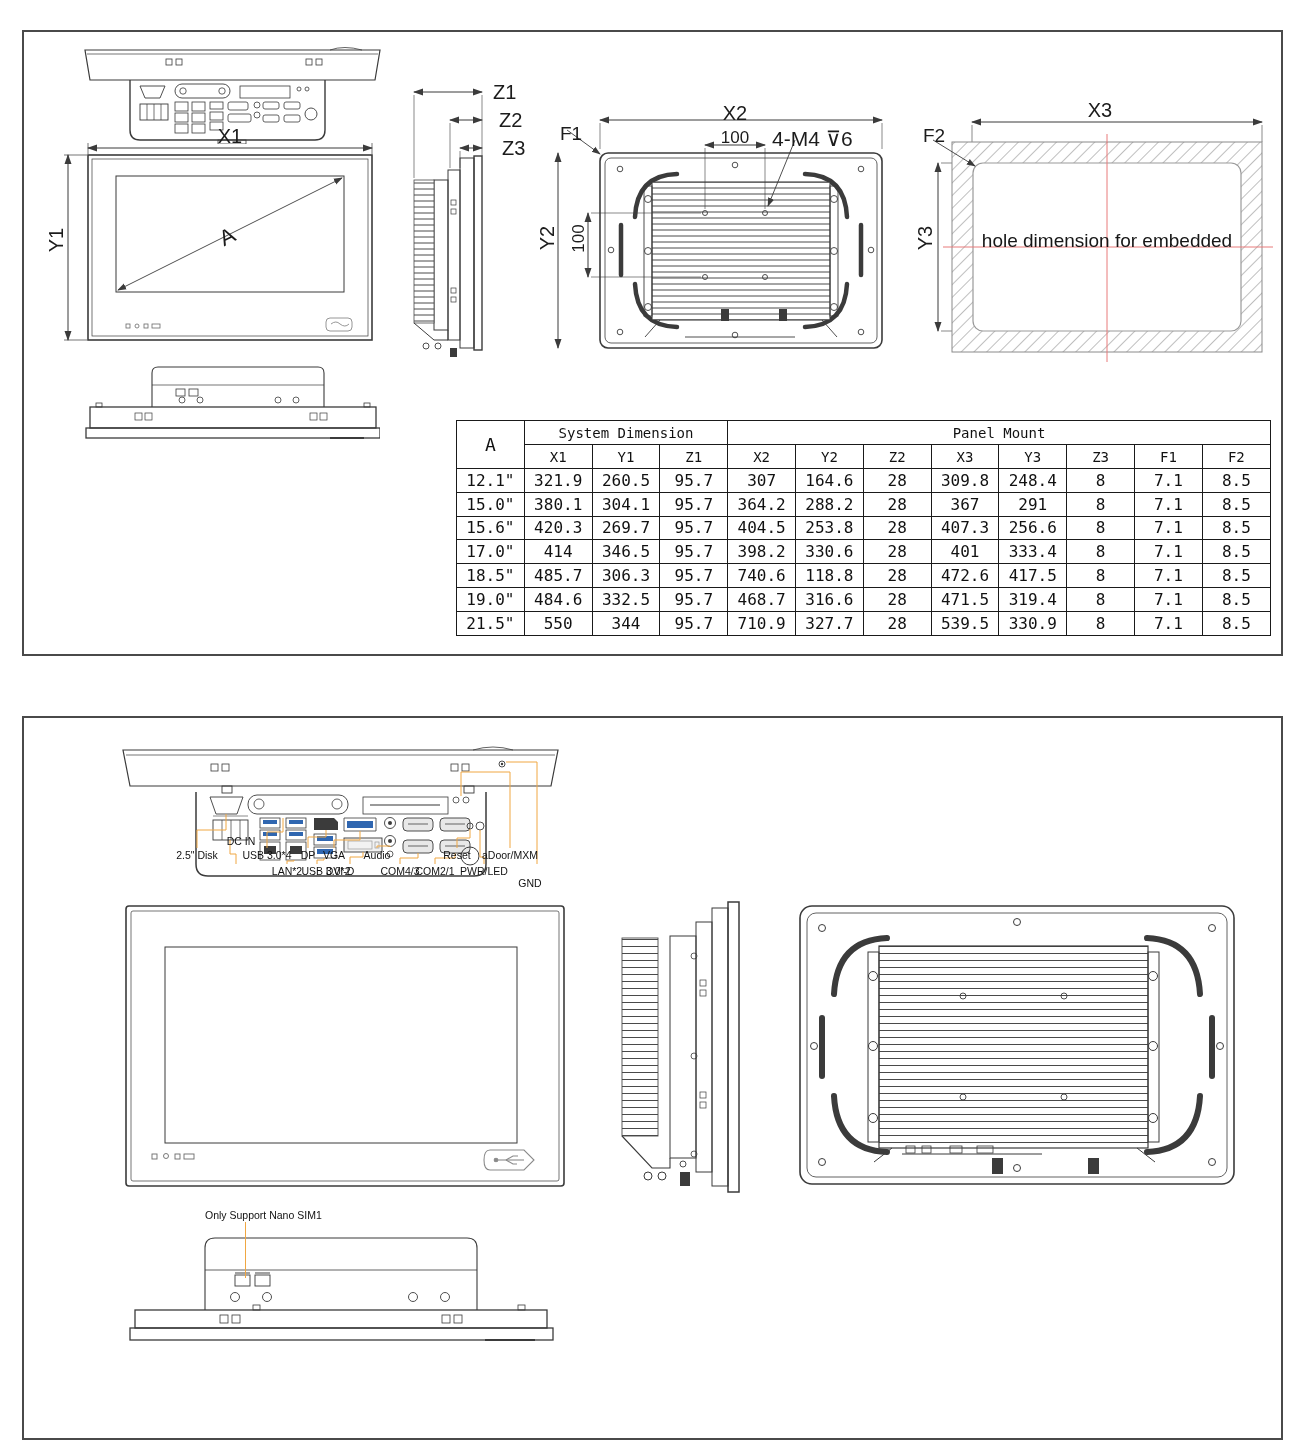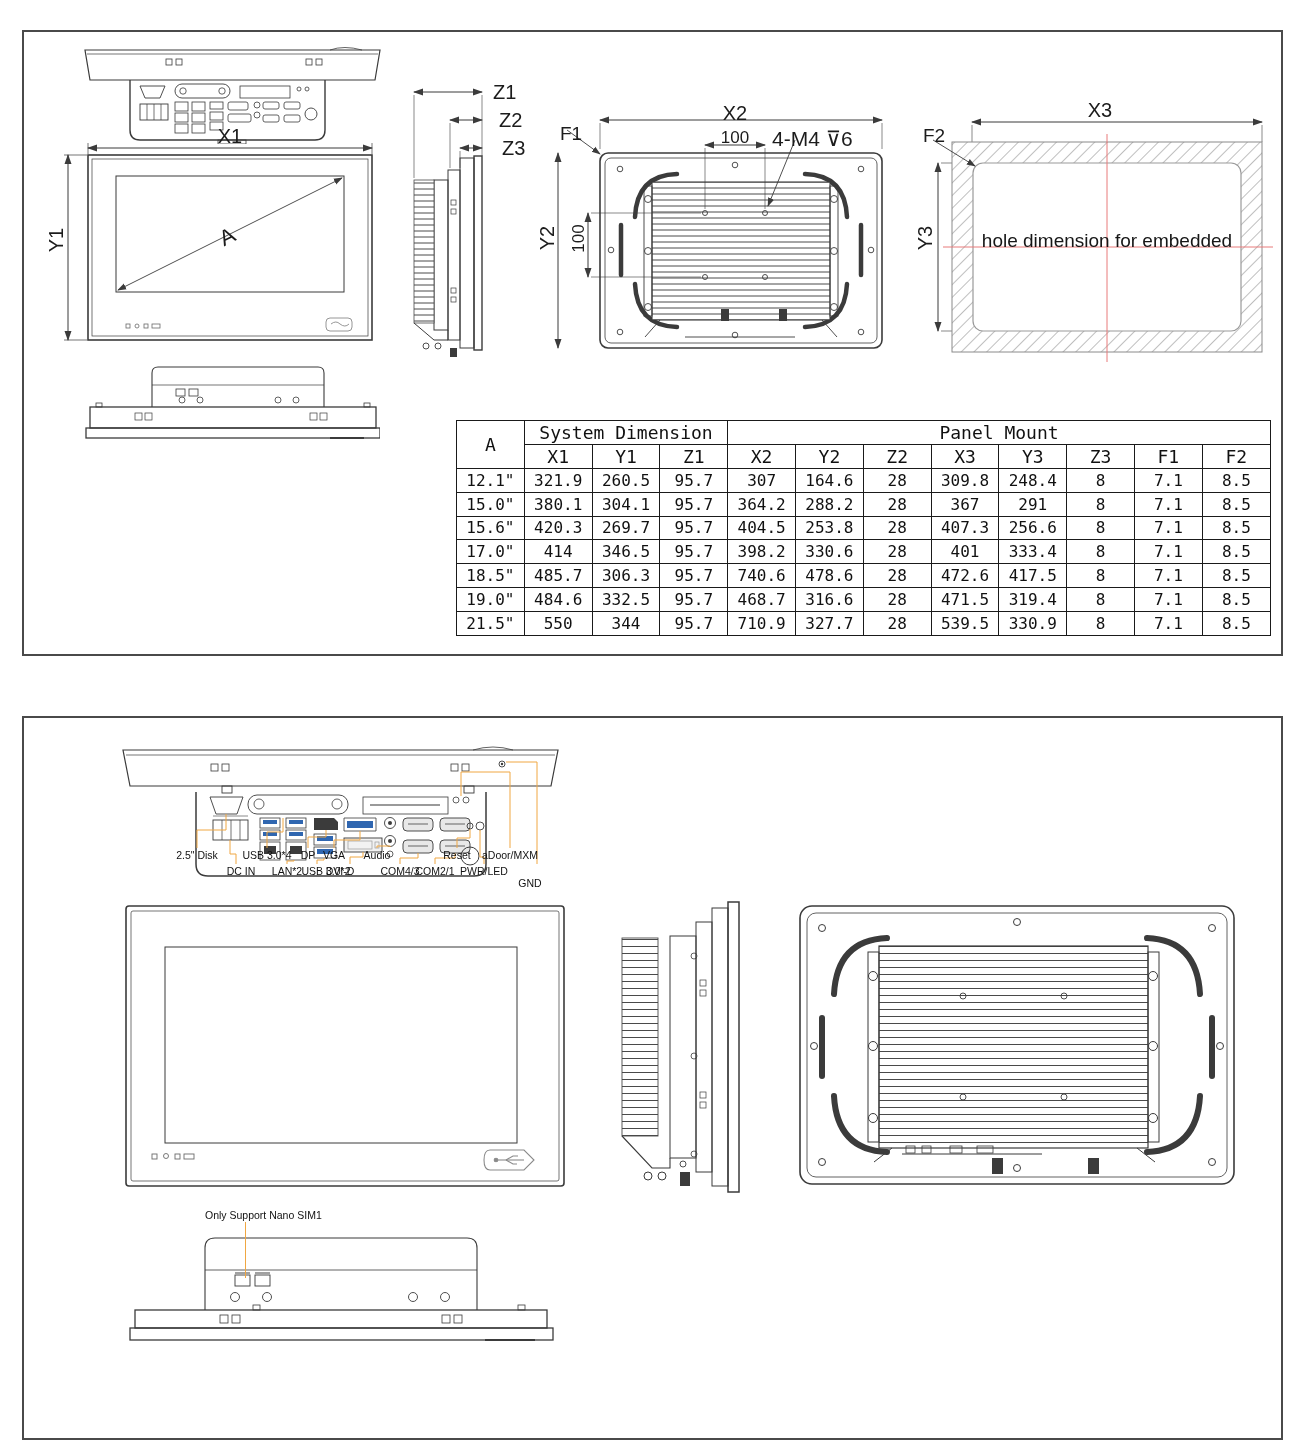--- a/index.html
+++ b/index.html
@@ -17,21 +17,21 @@
   .io-lbl{font-size:10.5px;color:#111;transform:translateX(-50%);}
   .note{font-size:19px;color:#161616;}
   
   #dim-table{position:absolute;left:456px;top:420px;}
   #dim-table table{border-collapse:collapse;table-layout:fixed;width:814px;
      font-family:"DejaVu Sans Mono",monospace;color:#111;}
   #dim-table th,#dim-table td{border:1.6px solid #1a1a1a;text-align:center;vertical-align:middle;
      padding:0;font-weight:normal;overflow:hidden;}
   #dim-table thead tr{height:24px;}
   #dim-table tbody tr{height:23.8px;}
-  #dim-table th{font-size:18px;}
+  #dim-table th{font-size:14px;}
   #dim-table td{font-size:16px;}
   .leader-v{position:absolute;width:1px;background:#f0a742;}
   svg{display:block;}
 </style>
 </head>
 <body>
 
 <div id="page">
 
 <svg width="0" height="0" style="position:absolute">
@@ -348,21 +348,21 @@
             <td>8</td>
             <td>7.1</td>
             <td>8.5</td>
           </tr>
           <tr>
             <td>18.5"</td>
             <td>485.7</td>
             <td>306.3</td>
             <td>95.7</td>
             <td>740.6</td>
-            <td>478.6</td>
+            <td>118.8</td>
             <td>28</td>
             <td>472.6</td>
             <td>417.5</td>
             <td>8</td>
             <td>7.1</td>
             <td>8.5</td>
           </tr>
           <tr>
             <td>19.0"</td>
             <td>484.6</td>
@@ -499,21 +499,21 @@
     <path d="M419,122 V20 H388"></path>
   </g>
 </svg>
 <span class="lbl io-lbl" style="left:197px;top:850px">2.5" Disk</span>
 <span class="lbl io-lbl" style="left:267px;top:850px">USB 3.0*4</span>
 <span class="lbl io-lbl" style="left:308px;top:850px">DP</span>
 <span class="lbl io-lbl" style="left:334px;top:850px">VGA</span>
 <span class="lbl io-lbl" style="left:377px;top:850px">Audio</span>
 <span class="lbl io-lbl" style="left:457px;top:850px">Reset</span>
 <span class="lbl io-lbl" style="left:510px;top:850px">aDoor/MXM</span>
-<span class="lbl io-lbl" style="left:241px;top:866px">DC IN</span>
+<span class="lbl io-lbl" style="left:241px;top:836px">DC IN</span>
 <span class="lbl io-lbl" style="left:287px;top:866px">LAN*2</span>
 <span class="lbl io-lbl" style="left:326px;top:866px">USB 3.0*2</span>
 <span class="lbl io-lbl" style="left:340px;top:866px">DVI-D</span>
 <span class="lbl io-lbl" style="left:400px;top:866px">COM4/3</span>
 <span class="lbl io-lbl" style="left:435px;top:866px">COM2/1</span>
 <span class="lbl io-lbl" style="left:484px;top:866px">PWR/LED</span>
 <span class="lbl io-lbl" style="left:530px;top:878px">GND</span>
 
 <svg class="abs" style="left:122px;top:902px" width="448" height="288">
   <g stroke="#3b3b3b" fill="none">

